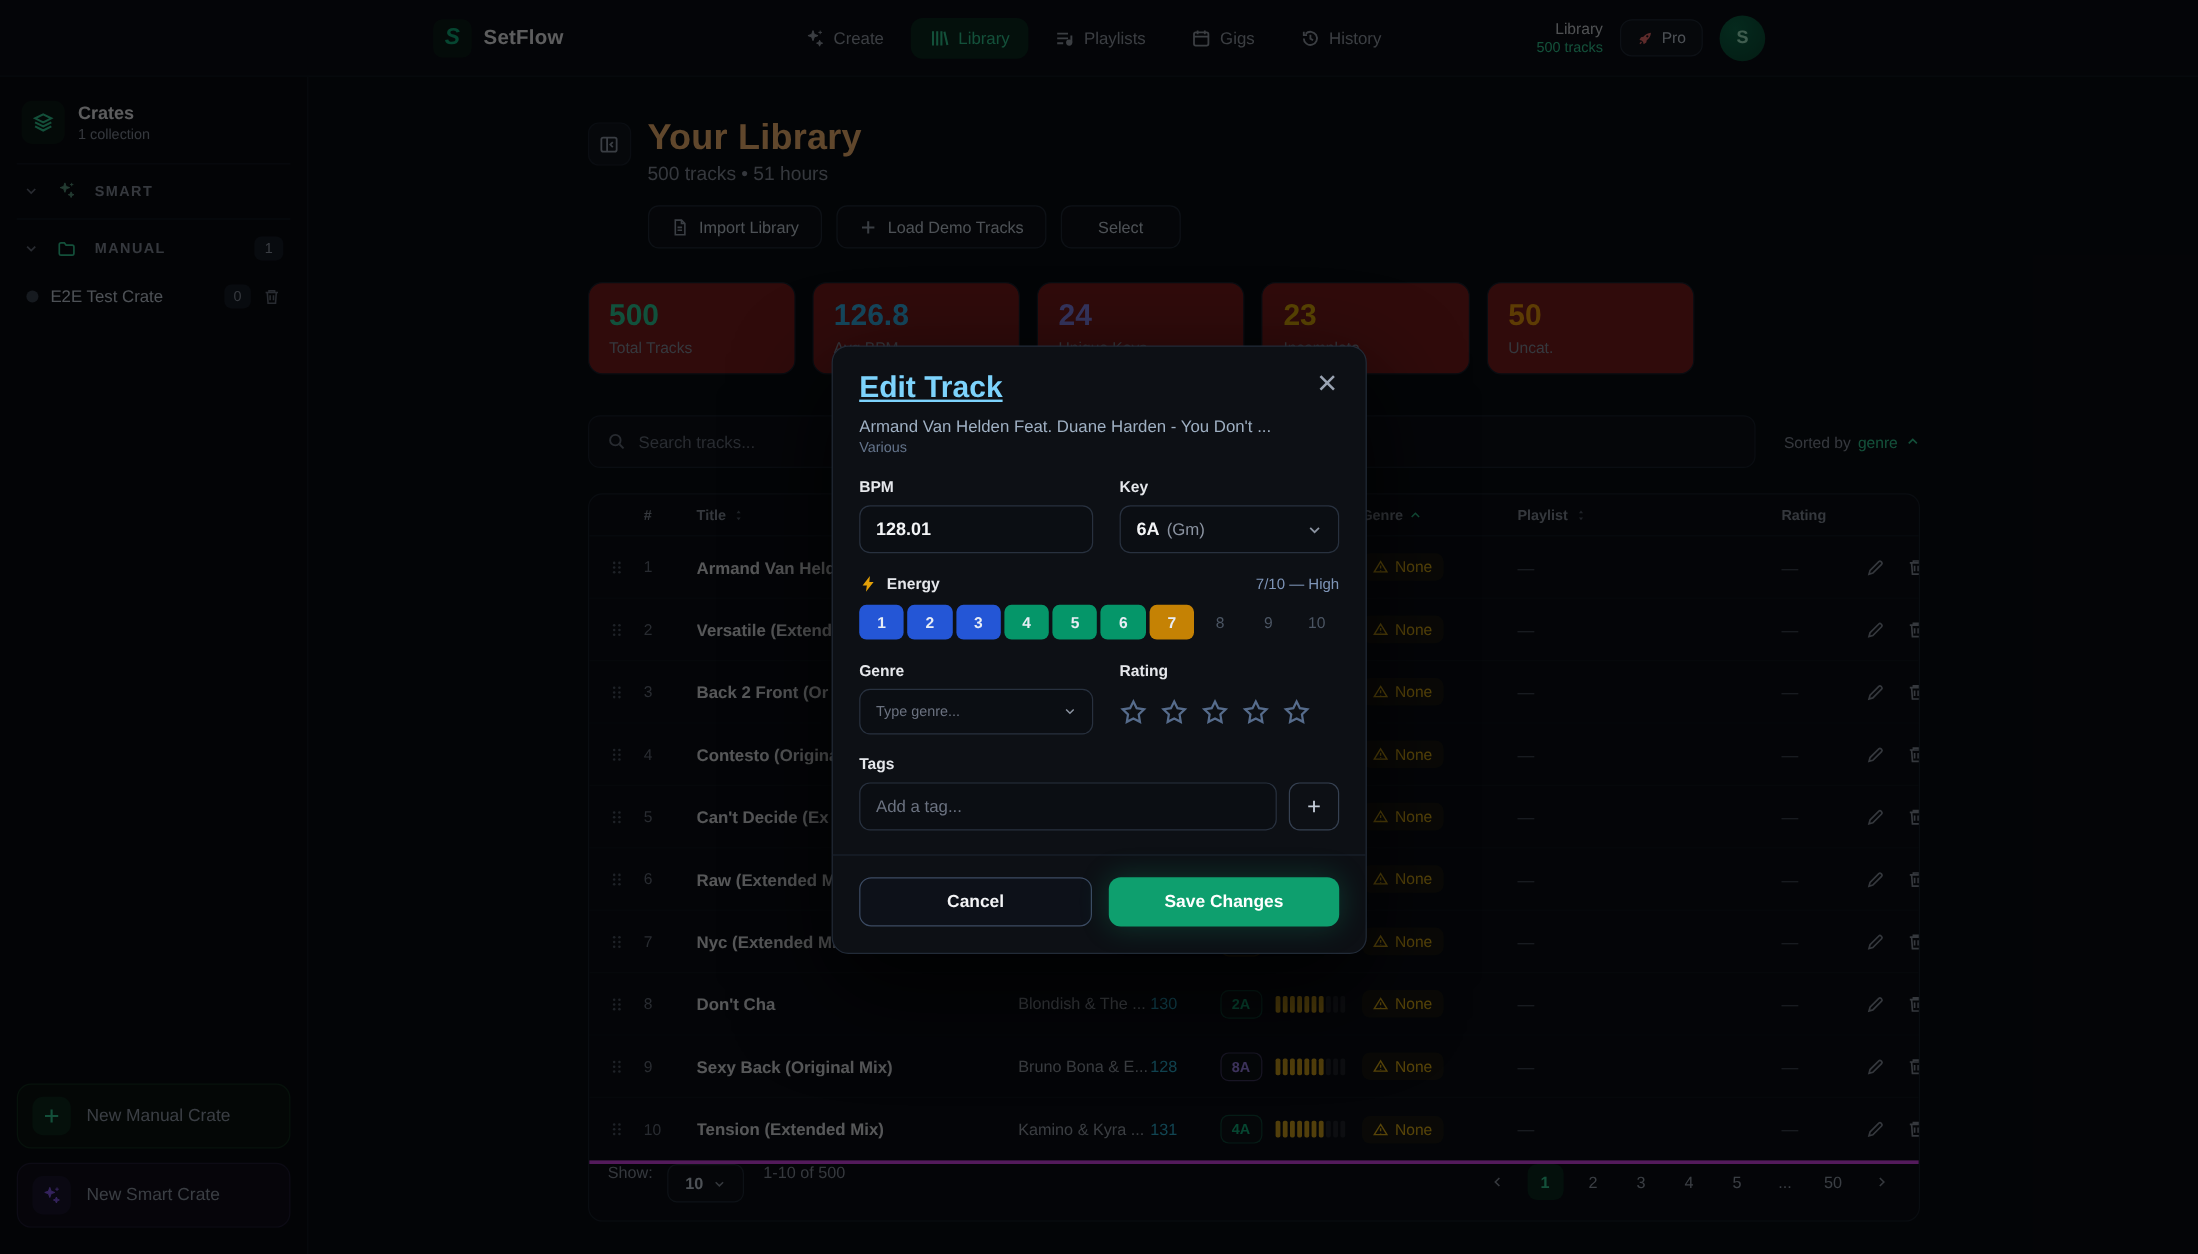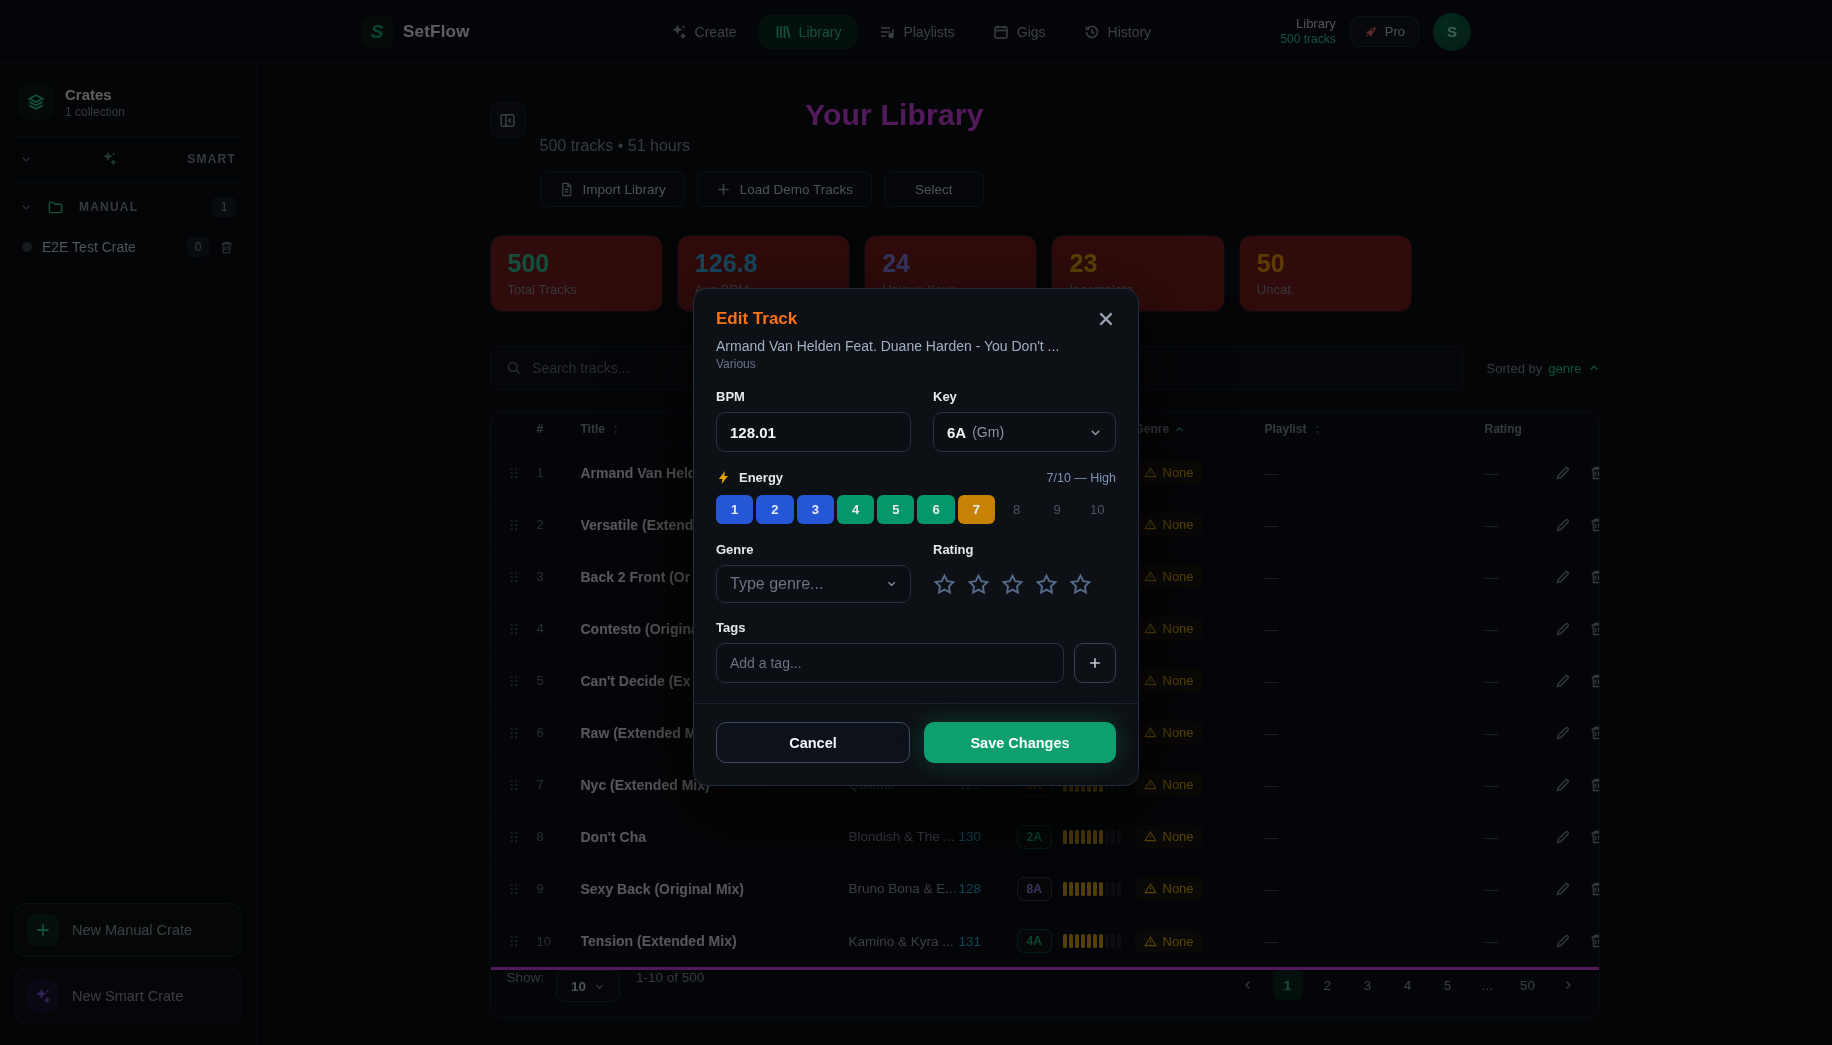--- a/index.html
+++ b/index.html
@@ -24,21 +24,21 @@
   .pro-pill { display:flex; align-items:center; gap:7px; padding:7px 13px; border:1px solid #242e3c; background:#10151d; border-radius:10px; font-size:13px; color:#cbd5e1; }
   .avatar { width:38px; height:38px; border-radius:50%; background:radial-gradient(circle at 35% 30%, #0e6e4d, #0a4a35); color:#a7f3d0; display:flex; align-items:center; justify-content:center; font-size:15px; font-weight:700; }
 
   
   .layout { display:flex; height:981px; }
   .sidebar { width:257px; background:#0a0d12; border-right:1px solid #151c26; padding:16px 14px 22px; display:flex; flex-direction:column; }
   .sb-head { display:flex; align-items:center; gap:11px; padding:4px 4px 16px; border-bottom:1px solid #141b25; }
   .sb-head-tile { width:36px; height:36px; border-radius:9px; background:#0c1b16; display:flex; align-items:center; justify-content:center; color:#34d399; }
   .sb-title { font-size:15px; font-weight:700; color:#f3f4f6; }
   .sb-sub { font-size:12px; color:#8b93a1; margin-top:2px; }
-  .sb-section { display:flex; align-items:center; gap:16px; padding:14px 6px 10px; color:#8b93a1;justify-content:space-between; }
+  .sb-section { display:flex; align-items:center; gap:16px; padding:14px 6px 10px; color:#8b93a1; }
   .sb-section .chev { color:#6b7280; display:inline-flex; width:12px; }
   .sb-section .sec-label { font-size:12px; font-weight:700; letter-spacing:1.2px; }
   .sb-badge { margin-left:auto; min-width:24px; height:20px; padding:0 7px; border-radius:6px; background:#161d28; color:#9aa3b2; font-size:12px; display:flex; align-items:center; justify-content:center; }
   .sb-empty { margin:2px 4px 10px; background:#0e1218; border-radius:10px; height:52px; display:flex; align-items:center; justify-content:center; color:#717a87; font-size:13.5px; border-bottom:0; }
   .sb-div { border-top:1px solid #141b25; margin:6px 0 0; }
   .crate-item { display:flex; align-items:center; gap:10px; padding:10px 8px; border-radius:8px; }
   .crate-dot { width:10px; height:10px; border-radius:50%; background:#3b4453; }
   .crate-name { font-size:14px; color:#cbd5e1; }
   .crate-count { margin-left:auto; min-width:22px; height:20px; padding:0 6px; border-radius:6px; background:#161d28; color:#8b93a1; font-size:12px; display:flex; align-items:center; justify-content:center; }
   .crate-trash { color:#6b7280; width:15px; display:inline-flex; }
@@ -48,21 +48,21 @@
   .sb-btn.smart { background:#100f1b; border:1px solid #221e38; }
   .sb-btn.smart .btn-tile { background:#1b1730; color:#8b5cf6; }
   .sb-btn.manual { background:#0b1410; border:1px solid #13301f; }
   .sb-btn.manual .btn-tile { background:#0e2a1d; color:#34d399; }
 
   
   .main { flex:1; }
   .container { width:1110px; margin:0 auto; }
   .page-head { margin-top:34px; display:flex; gap:14px; }
   .panel-toggle { width:36px; height:36px; border-radius:9px; background:#10151d; border:1px solid #1c2430; color:#9aa3b2; display:flex; align-items:center; justify-content:center; margin-top:4px; }
-  .page-title { font-size:30px; font-weight:800; color:#d946ef; letter-spacing:.2px;text-align:right; }
+  .page-title { font-size:30px; font-weight:800; color:#fdba74; letter-spacing:.2px; }
   .page-sub { font-size:16px; color:#8b93a1; margin-top:5px; }
   .head-actions { margin-top:16px; display:flex; gap:12px; margin-left:0; }
   .hbtn { height:36px; padding:0 18px; border:1px solid #242e3c; background:#0e1218; border-radius:9px; color:#cbd5e1; font-size:13.5px; display:flex; align-items:center; gap:9px; cursor:pointer; }
   .hbtn .hicon { width:15px; display:inline-flex; color:#9aa3b2; }
 
   .stats { margin-top:28px; display:grid; grid-template-columns:repeat(6,1fr); gap:14px; }
   .stat-card { background:#7f1d1d; border:1px solid #1a222e; border-radius:12px; padding:13px 17px; height:77px; }
   .stat-value { font-size:25px; font-weight:800; }
   .stat-label { font-size:13px; color:#8b93a1; margin-top:4px; }
 
@@ -108,42 +108,42 @@
   .pages { margin-left:auto; display:flex; align-items:center; gap:10px; }
   .pg { min-width:30px; height:30px; padding:0 6px; border-radius:8px; display:flex; align-items:center; justify-content:center; font-size:13.5px; color:#9aa3b2; cursor:pointer; }
   .pg.active { background:#0b2c20; color:#34d399; font-weight:700; }
   .pg.nav { width:26px; color:#8b93a1; }
   .pg.nav .chev { width:12px; display:inline-flex; }
 
   
   .overlay { position:absolute; inset:0; background:rgba(0,0,0,.62); z-index:50; }
   .modal { position:absolute; left:693px; top:288px; width:446px; z-index:60; background:#0d1015; border:1px solid #222b38; border-radius:14px; padding:20px 22px 22px; box-shadow:0 30px 80px rgba(0,0,0,.8); }
   .m-top { display:flex; align-items:flex-start; }
-  .m-title { font-size:17px; font-weight:800; color:#f97316; }
+  .m-title { font-size:25px; font-weight:800; color:#7dd3fc;text-decoration:underline; }
   .m-close { margin-left:auto; width:20px; color:#9aa3b2; cursor:pointer; display:inline-flex; }
   .m-track { margin-top:9px; font-size:14px; color:#9fb0c3; white-space:nowrap; overflow:hidden; }
   .m-artist { margin-top:3px; font-size:12px; color:#64748b; }
   .m-grid2 { display:grid; grid-template-columns:195px 1fr; column-gap:22px; margin-top:18px; }
   .m-label { font-size:13px; font-weight:700; color:#e5e7eb; margin-bottom:8px; }
   .m-input { height:40px; width:100%; background:#0b0e13; border:1px solid #28313f; border-radius:9px; color:#f3f4f6; font-size:15px; font-weight:700; padding:0 13px; outline:0; font-family:"Liberation Sans",sans-serif; }
   .m-select { height:40px; background:#0b0e13; border:1px solid #28313f; border-radius:9px; display:flex; align-items:center; padding:0 13px; cursor:pointer; }
   .m-select .kv { font-size:15px; font-weight:700; color:#f3f4f6; }
   .m-select .kd { font-size:14px; color:#8b93a1; margin-left:6px; }
   .m-select .chev { margin-left:auto; width:13px; display:inline-flex; color:#8b93a1; }
   .energy-head { margin-top:18px; display:flex; align-items:center; }
   .energy-head .bolt { width:15px; display:inline-flex; color:#e3a008; margin-right:8px; }
   .energy-meta { margin-left:auto; font-size:12.5px; color:#7e95b8; }
   .energy-row { margin-top:10px; display:flex; gap:3px; }
   .ebtn { flex:1; height:29px; border-radius:6px; display:flex; align-items:center; justify-content:center; font-size:13px; font-weight:700; color:#e8edf5; cursor:pointer; }
   .ebtn.blue { background:#2456d6; }
   .ebtn.green { background:#059669; }
   .ebtn.amber { background:#c58204; }
   .ebtn.off { background:transparent; color:#4b5563; font-weight:400; }
   .m-genre-input { height:38px; width:100%; background:#0b0e13; border:1px solid #28313f; border-radius:9px; display:flex; align-items:center; padding:0 13px; }
-  .m-genre-input input { background:transparent; border:0; outline:0; width:100%; color:#d1d5db; font-size:16px; font-family:"Liberation Sans",sans-serif; }
+  .m-genre-input input { background:transparent; border:0; outline:0; width:100%; color:#d1d5db; font-size:12px; font-family:"Liberation Sans",sans-serif; }
   .m-genre-input input::placeholder { color:#6b7280; }
   .m-genre-input .chev { width:12px; display:inline-flex; color:#8b93a1; }
   .stars { display:flex; gap:11px; align-items:center; height:38px; }
   .star { width:23px; display:inline-flex; color:#566c8c; cursor:pointer; }
   .tags-row { display:flex; gap:10px; margin-top:8px; }
   .tags-row .m-tag-input { flex:1; height:40px; background:#0b0e13; border:1px solid #28313f; border-radius:9px; color:#d1d5db; font-size:14px; padding:0 13px; outline:0; font-family:"Liberation Sans",sans-serif; }
   .tags-row .m-tag-input::placeholder { color:#6b7280; }
   .tag-add { width:42px; height:40px; border:1px solid #364152; border-radius:9px; display:flex; align-items:center; justify-content:center; color:#c2cad6; cursor:pointer; }
   .tag-add .pl { width:14px; display:inline-flex; }
   .m-div { border-top:1px solid #1a222e; margin:20px -22px 0; }

